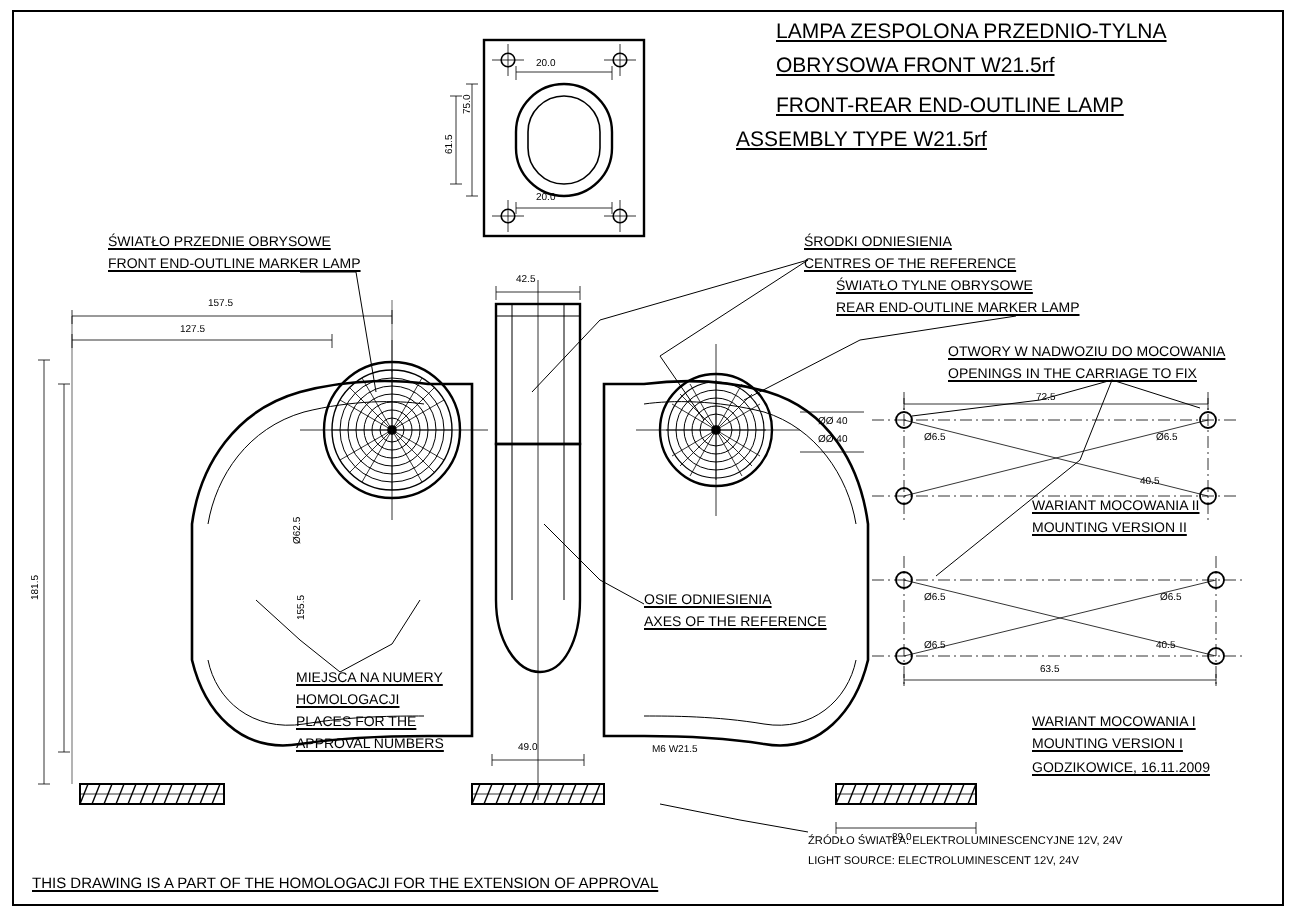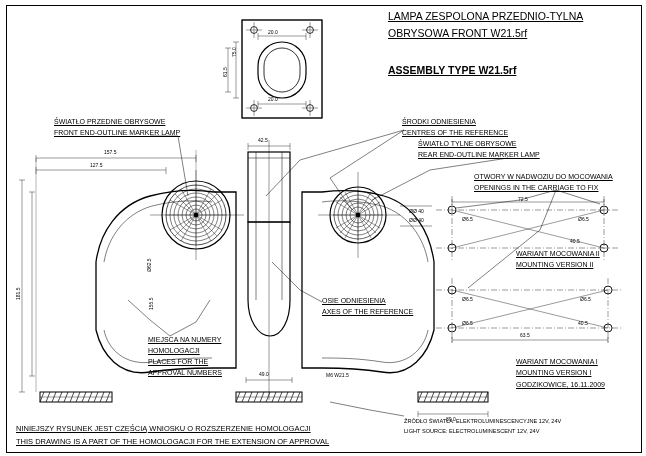--- a/index.html
+++ b/index.html
@@ -15,21 +15,22 @@
   svg{position:absolute;left:0;top:0;overflow:visible;}
 </style>
 </head>
 <body>
 
 <div id="page">
   <div id="frame"></div>
 
   <div class="t title u" style="left:388px;top:10px;">LAMPA ZESPOLONA PRZEDNIO-TYLNA</div>
   <div class="t title u" style="left:388px;top:27px;">OBRYSOWA FRONT W21.5rf</div>
-  <div class="t title u" style="left:388px;top:64px;font-weight:bold;">ASSEMBLY TYPE W21.5rf</div>
+  <div class="t title u" style="left:388px;top:47px;">FRONT-REAR END-OUTLINE LAMP</div>
+  <div class="t title u" style="left:368px;top:64px;">ASSEMBLY TYPE W21.5rf</div>
 
   <svg width="646" height="456">
 
     <rect x="242" y="20" width="80" height="98" fill="none" stroke="#000" stroke-width="1.2"></rect>
     <rect x="242" y="20" width="80" height="98" fill="none" stroke="#000" stroke-width="0.5"></rect>
 
     <rect x="258" y="42" width="48" height="56" rx="24" ry="24" fill="none" stroke="#000" stroke-width="1.2"></rect>
     <rect x="264" y="48" width="36" height="44" rx="18" ry="18" fill="none" stroke="#000" stroke-width="0.8"></rect>
 
     <circle cx="254" cy="30" r="3.4" fill="none" stroke="#000" stroke-width="0.8"></circle>
@@ -301,15 +302,14 @@
   <div class="t lbl u" style="left:516px;top:250px;">WARIANT MOCOWANIA II</div>
   <div class="t lbl u" style="left:516px;top:261px;">MOUNTING VERSION II</div>
 
   <div class="t lbl u" style="left:516px;top:358px;">WARIANT MOCOWANIA I</div>
   <div class="t lbl u" style="left:516px;top:369px;">MOUNTING VERSION I</div>
   <div class="t lbl u" style="left:516px;top:381px;">GODZIKOWICE, 16.11.2009</div>
 
   <div class="t" style="left:404px;top:418px;font-size:5.6px;">ŹRÓDŁO ŚWIATŁA: ELEKTROLUMINESCENCYJNE 12V, 24V</div>
   <div class="t" style="left:404px;top:428px;font-size:5.6px;">LIGHT SOURCE: ELECTROLUMINESCENT 12V, 24V</div>
 
-  <div class="t foot u" style="left:16px;top:424px;">NINIEJSZY RYSUNEK JEST CZĘŚCIĄ WNIOSKU O ROZSZERZENIE HOMOLOGACJI</div>
   <div class="t foot u" style="left:16px;top:437px;">THIS DRAWING IS A PART OF THE HOMOLOGACJI FOR THE EXTENSION OF APPROVAL</div>
 </div>
 
 </body></html>

